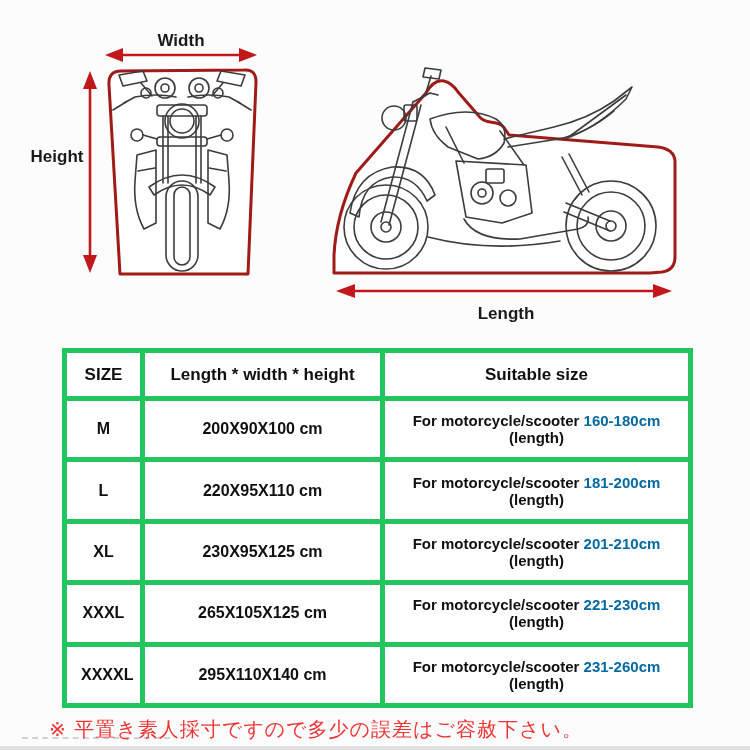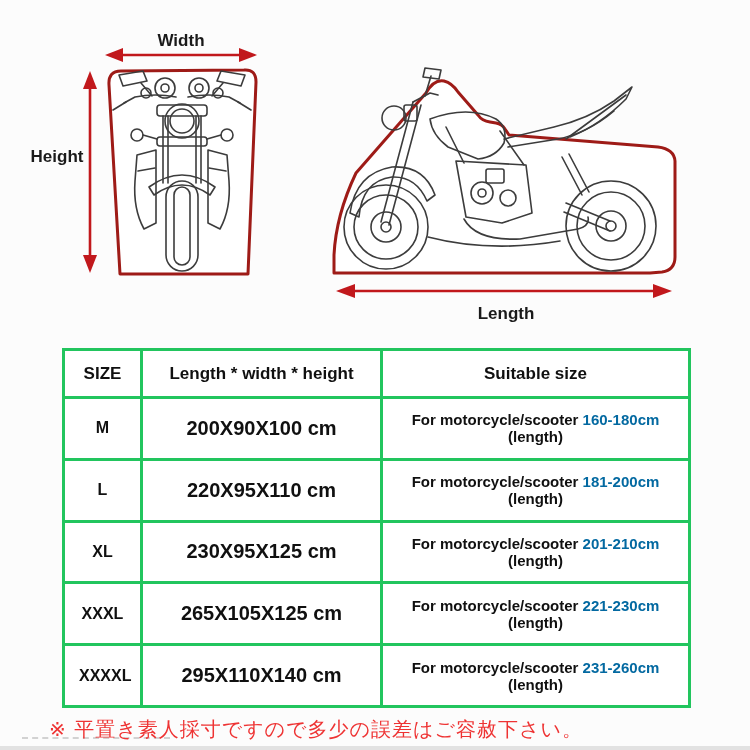--- a/index.html
+++ b/index.html
@@ -25,30 +25,30 @@
   .art{fill:none;stroke:#3c3c3c;stroke-width:1.6;stroke-linecap:round;stroke-linejoin:round;}
 
   
   #size-table{
     left:62px;top:348px;width:626px;height:360px;
     border-collapse:collapse;table-layout:fixed;
     background:#ffffff;
     border:2px solid #4a4a4a;
   }
   #size-table th,#size-table td{
-    border:3px solid #22c55e;
+    border:5px solid #22c55e;
     text-align:center;vertical-align:middle;
     color:#101010;font-weight:bold;
     padding:0 14px;
   }
   #size-table thead tr{height:48px;}
   #size-table tbody tr{height:52px;}
   #size-table th{font-size:17px;}
   td.col-size{font-size:16px;}
-  td.col-dim{font-size:20px;}
+  td.col-dim{font-size:16px;}
   td.col-fit{font-size:15px;}
   .col-1{width:78px;}
   .col-2{width:240px;}
   .col-3{width:308px;}
   .fit-range{color:#0369a1;}
 
   
   #measurement-note{
     left:0;top:716px;width:618px;text-align:center;
     font-family:"DejaVu Sans","Liberation Sans",sans-serif;

